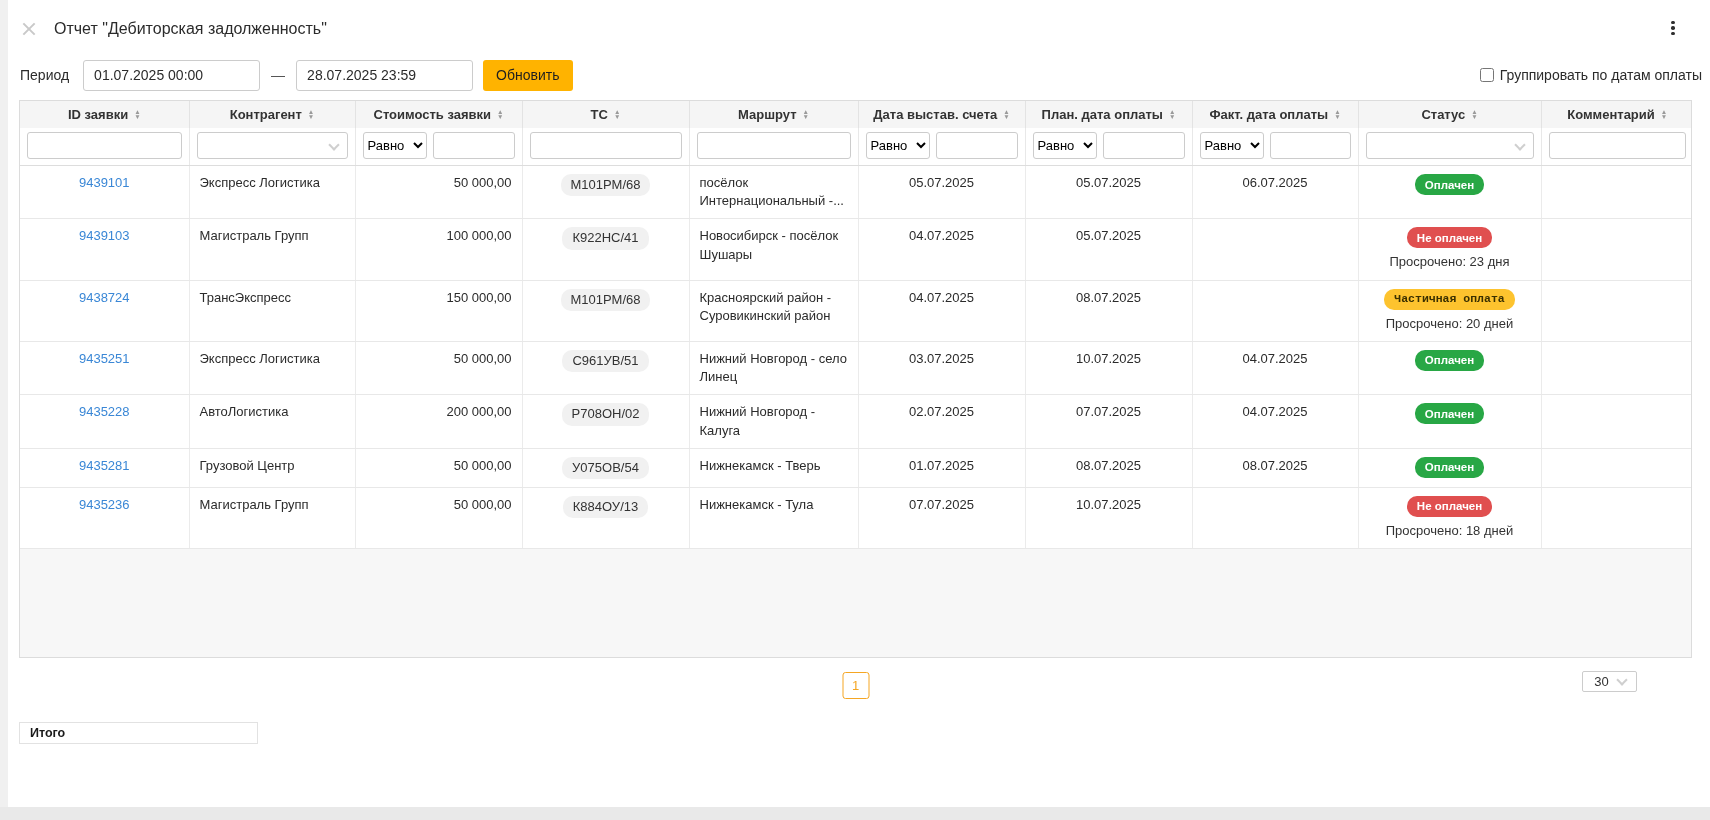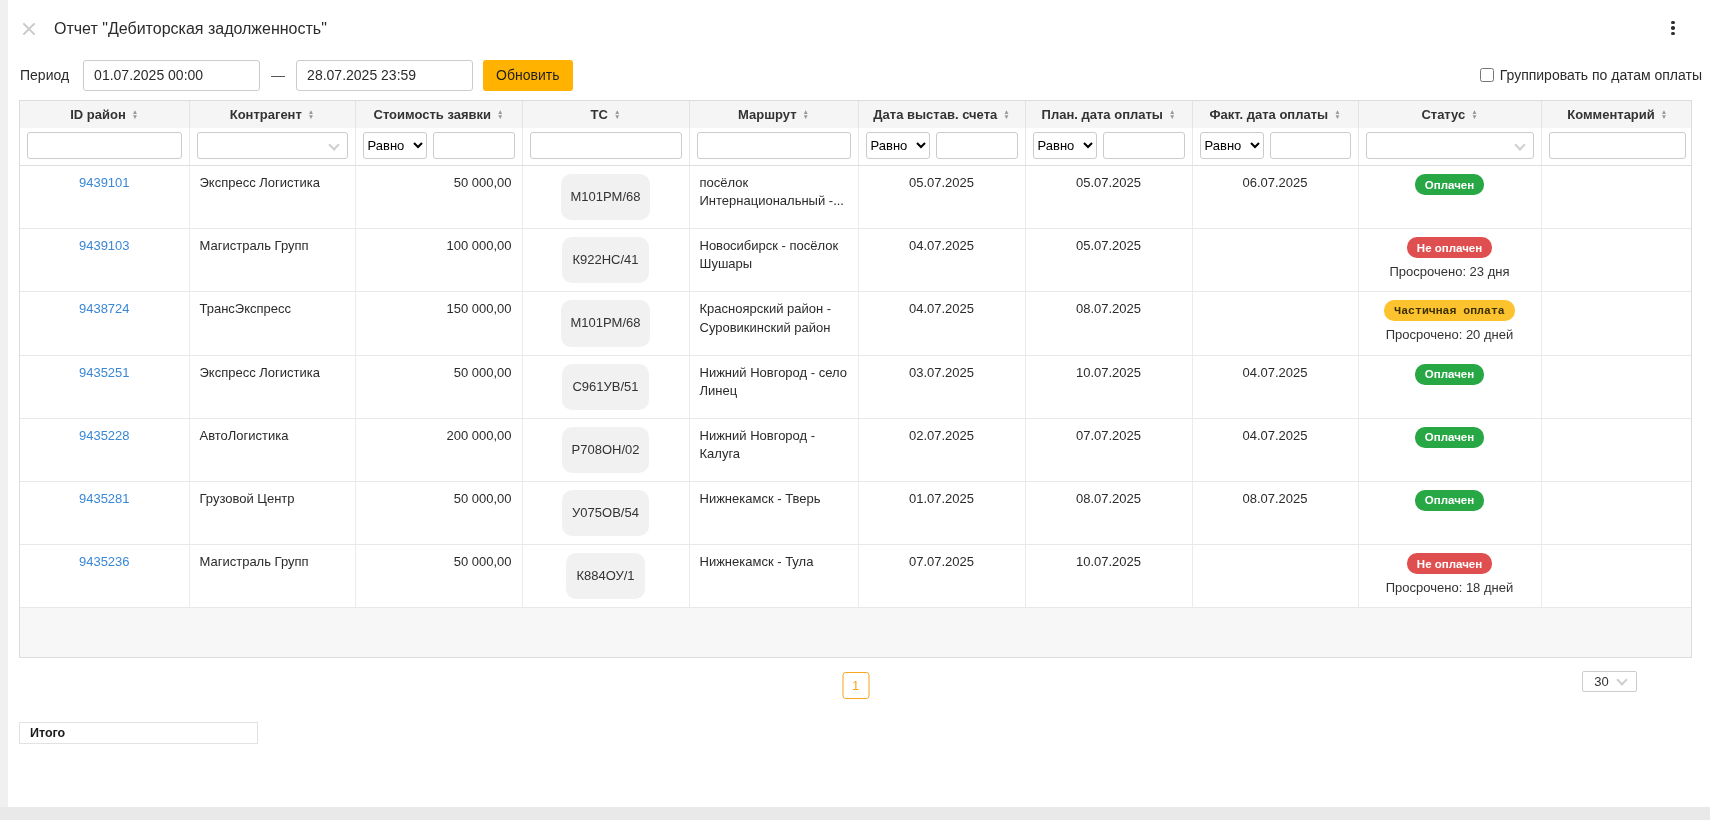--- a/index.html
+++ b/index.html
@@ -41,21 +41,21 @@
   .f-select-box { position:relative; width:100%; height:27px; border:1px solid #ccc; border-radius:3px; background:#fff; cursor:pointer; }
   .f-select-box .chev { position:absolute; right:9px; top:8px; width:8px; height:8px; border-right:2px solid #cfcfcf; border-bottom:2px solid #cfcfcf; transform:rotate(45deg); }
   .f-eq { display:flex; gap:6px; }
   .f-eq select { width:64px; height:27px; border:1px solid #ccc; border-radius:3px; font-size:13px; font-family:inherit; background:#fff; }
   .f-eq input { flex:1; min-width:0; height:27px; border:1px solid #ccc; border-radius:3px; padding:0 6px; font-size:13px; font-family:inherit; }
   tbody { background:#fff; }
   tbody td { background:#fff; border-right:1px solid #ebebeb; border-bottom:1px solid #e8e8e8; padding:8px 10px; font-size:13px; line-height:1.4; vertical-align:top; }
   tbody td:last-child { border-right:none; }
   td.al-c { text-align:center; } td.al-r { text-align:right; } td.al-l { text-align:left; }
   a.id-link { color:#3a87d6; text-decoration:none; cursor:pointer; }
-  .vpill { display:inline-block; background:#f1f1f1; border-radius:10px; padding:14px 10px; color:#333; }
+  .vpill { display:inline-block; background:#f1f1f1; border-radius:10px; padding:2px 10px; color:#333; }
   .badge { display:inline-block; border-radius:10px; padding:2.5px 10px; font-size:11.5px; font-weight:bold; }
   .badge-paid { background:#28a745; color:#fff;border-radius:10px; }
   .badge-unpaid { background:#e04f4f; color:#fff; }
   .badge-partial { background:#fdc32e; color:#3a3000;font-family:Liberation Mono, monospace; }
   .overdue { margin-top:5px; font-size:13px; color:#333; font-weight:normal; }
 
   
   .pagination { position:absolute; left:19px; top:658px; width:1673px; height:52px; }
   .page-btn { position:absolute; left:50%; top:14px; transform:translateX(-50%); min-width:27px; height:27px; background:#fff; border:1px solid #f5a623; border-radius:3px; color:#f5a623; font-size:13px; font-family:inherit; cursor:pointer; }
   .page-size { position:absolute; right:55px; top:13px; width:55px; height:21px; border:1px solid #ccc; border-radius:2px; background:#fff; font-size:13px; color:#333; cursor:pointer; display:flex; align-items:center; }
@@ -107,21 +107,21 @@
           <col style="width: 169px;">
           <col style="width: 167px;">
           <col style="width: 167px;">
           <col style="width: 166px;">
           <col style="width: 183px;">
           <col style="width: 152px;">
         </colgroup>
       <thead>
         <tr id="header-row">
             <th><span class="hcell">
-                <span>ID район</span>
+                <span>ID заявки</span>
                 <span class="sort-icon">
                   <span>▲</span>
                   <span>▼</span>
                 </span>
               </span></th>
             <th><span class="hcell">
                 <span>Контрагент</span>
                 <span class="sort-icon">
                   <span>▲</span>
                   <span>▼</span>
@@ -295,21 +295,21 @@
             <td class="al-c">01.07.2025</td>
             <td class="al-c">08.07.2025</td>
             <td class="al-c">08.07.2025</td>
             <td class="al-c"><span class="badge badge-paid">Оплачен</span></td>
             <td class="al-l"></td>
           </tr>
           <tr>
             <td class="al-c"><a class="id-link">9435236</a></td>
             <td class="al-l">Магистраль Групп</td>
             <td class="al-r">50 000,00</td>
-            <td class="al-c"><span class="vpill">К884ОУ/1</span></td>
+            <td class="al-c"><span class="vpill">К884ОУ/13</span></td>
             <td class="al-l">Нижнекамск - Тула</td>
             <td class="al-c">07.07.2025</td>
             <td class="al-c">10.07.2025</td>
             <td class="al-c"></td>
             <td class="al-c"><span class="badge badge-unpaid">Не оплачен</span><div class="overdue">Просрочено: 18 дней</div></td>
             <td class="al-l"></td>
           </tr>
         </tbody>
     </table>
   </div>

